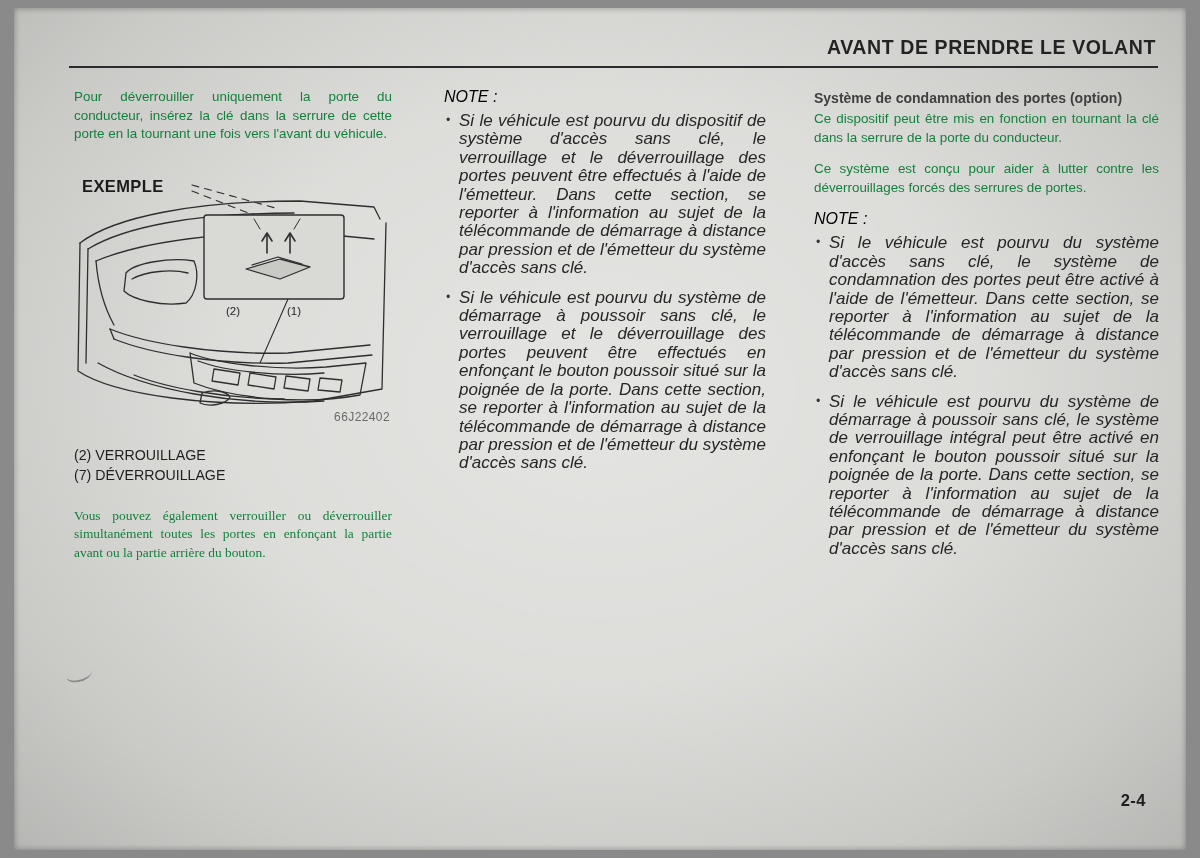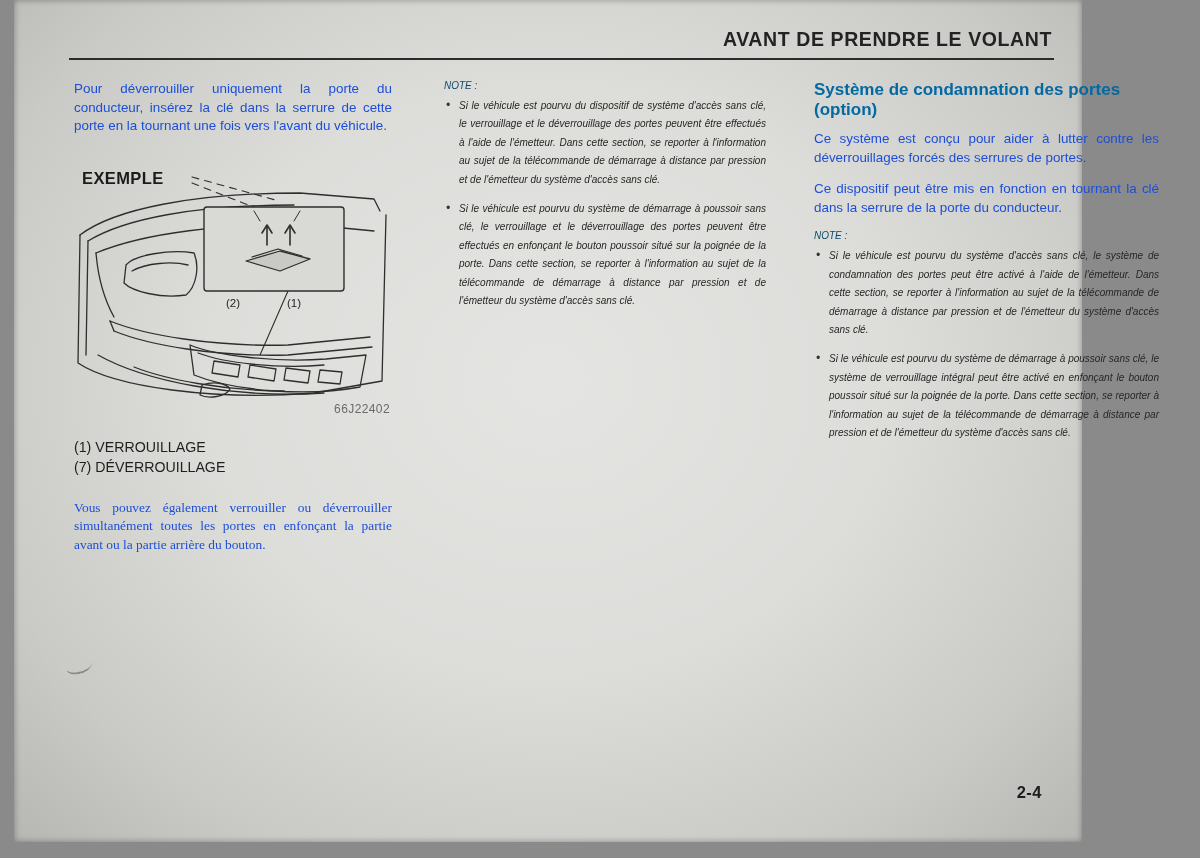--- a/index.html
+++ b/index.html
@@ -9,22 +9,22 @@
   }
   body {
     width: 1200px;
     height: 858px;
     overflow: hidden;
     font-family: "Liberation Sans", sans-serif;
   }
   .page {
     position: absolute;
     left: 14px;
-    top: 0;
-    width: 1068px;
+    top: 8px;
+    width: 1172px;
     height: 842px;
     background: #d9d9d6;
     box-shadow: 0 0 6px rgba(0,0,0,0.35) inset;
   }
   
   .page:before {
     content: "";
     position: absolute;
     inset: 0;
     background:
@@ -55,57 +55,57 @@
   }
   .col-1 { left: 60px;  width: 318px; }
   .col-2 { left: 430px; width: 322px; }
   .col-3 { left: 800px; width: 345px; }
 
   .para {
     font-size: 13.4px;
     line-height: 18.6px;
     text-align: justify;
     margin: 0 0 13px 0;
-    color: #1d4ed8;
+    color: #15803d;
   }
   .note-label {
     font-style: italic;
-    font-size: 10px;
+    font-size: 16px;
     margin: 0 0 6px 0;
-    color: #0c4a6e;
+    color: #000000;
   }
   ul.notes {
     list-style: none;
     margin: 0 0 12px 0;
     padding: 0;
   }
   ul.notes li {
     position: relative;
     padding-left: 15px;
     margin-bottom: 11px;
     font-style: italic;
-    font-size: 10px;
+    font-size: 17px;
     line-height: 18.4px;
     text-align: justify;
     color: #262626;
   }
   ul.notes li:before {
     content: "\2022";
     position: absolute;
     left: 2px;
     top: -1px;
     font-size: 12px;
     color: #333;
   }
   h2.section-title {
-    font-size: 17px;
+    font-size: 14px;
     font-weight: bold;
     line-height: 20px;
-    margin: 0 0 10px 0;
-    color: #0369a1;
+    margin: 0 0 2px 0;
+    color: #404040;
   }
   .legend {
     font-size: 14.2px;
     line-height: 20px;
     margin: 0;
     color: #1f1f1f;
   }
   .legend div { white-space: nowrap; }
 
   
@@ -237,39 +237,39 @@
         </g>
       </svg>
 
       <div class="example-label">EXEMPLE</div>
       <div class="callout-2">(2)</div>
       <div class="callout-1">(1)</div>
       <div class="fig-code">66J22402</div>
     </div>
 
     <div class="legend">
-      <div>(1) VERROUILLAGE</div>
+      <div>(2) VERROUILLAGE</div>
       <div>(7) DÉVERROUILLAGE</div>
     </div>
 
     <p class="para" style="margin-top:22px;font-family:Liberation Serif, serif;">Vous pouvez également verrouiller ou déverrouiller simultanément toutes les portes en enfonçant la partie avant ou la partie arrière du bouton.</p>
   </div>
 
   <div class="col col-2">
     <p class="note-label">NOTE :</p>
     <ul class="notes">
       <li>Si le véhicule est pourvu du dispositif de système d'accès sans clé, le verrouillage et le déverrouillage des portes peuvent être effectués à l'aide de l'émetteur. Dans cette section, se reporter à l'information au sujet de la télécommande de démarrage à distance par pression et de l'émetteur du système d'accès sans clé.</li>
       <li>Si le véhicule est pourvu du système de démarrage à poussoir sans clé, le verrouillage et le déverrouillage des portes peuvent être effectués en enfonçant le bouton poussoir situé sur la poignée de la porte. Dans cette section, se reporter à l'information au sujet de la télécommande de démarrage à distance par pression et de l'émetteur du système d'accès sans clé.</li>
     </ul>
   </div>
 
   <div class="col col-3">
     <h2 class="section-title">Système de condamnation des portes (option)</h2>
+    <p class="para">Ce dispositif peut être mis en fonction en tournant la clé dans la serrure de la porte du conducteur.</p>
     <p class="para">Ce système est conçu pour aider à lutter contre les déverrouillages forcés des serrures de portes.</p>
-    <p class="para">Ce dispositif peut être mis en fonction en tournant la clé dans la serrure de la porte du conducteur.</p>
     <p class="note-label">NOTE :</p>
     <ul class="notes">
       <li>Si le véhicule est pourvu du système d'accès sans clé, le système de condamnation des portes peut être activé à l'aide de l'émetteur. Dans cette section, se reporter à l'information au sujet de la télécommande de démarrage à distance par pression et de l'émetteur du système d'accès sans clé.</li>
       <li>Si le véhicule est pourvu du système de démarrage à poussoir sans clé, le système de verrouillage intégral peut être activé en enfonçant le bouton poussoir situé sur la poignée de la porte. Dans cette section, se reporter à l'information au sujet de la télécommande de démarrage à distance par pression et de l'émetteur du système d'accès sans clé.</li>
     </ul>
   </div>
 
   <div class="smudge"></div>
   <div class="page-num">2-4</div>
 </div>

